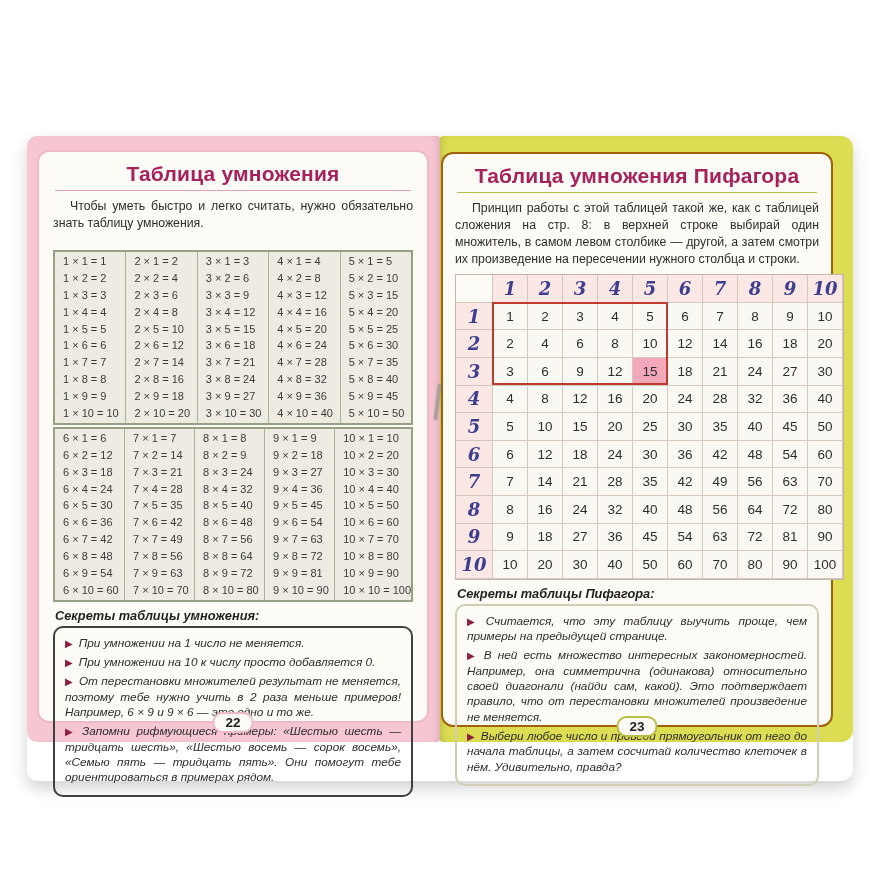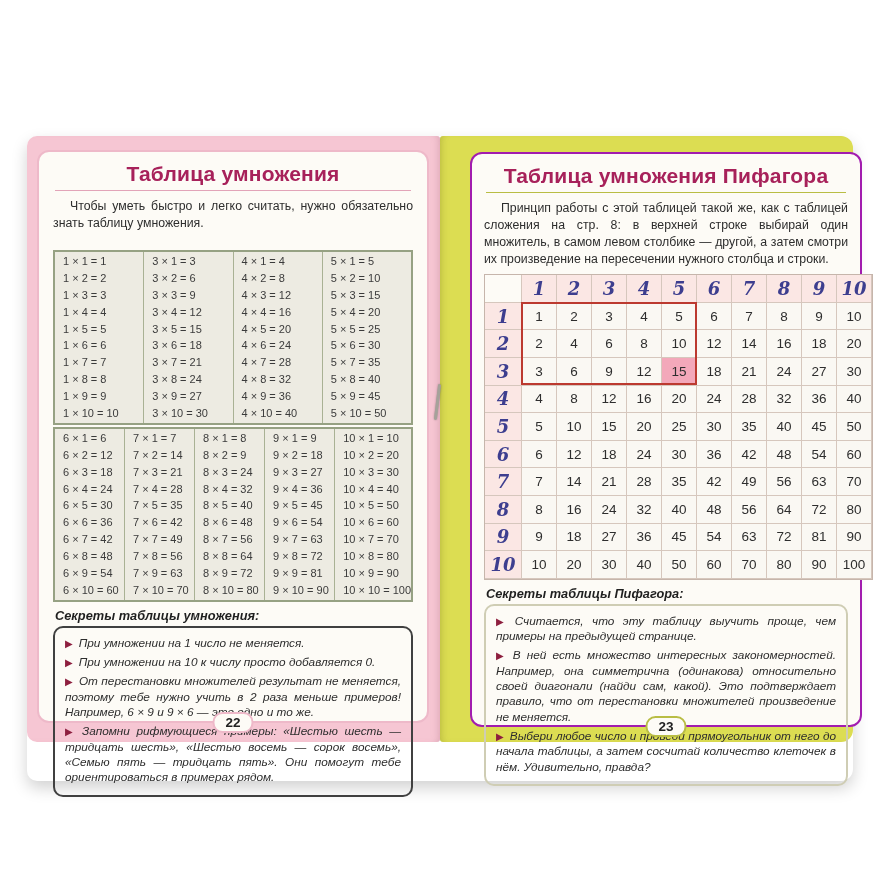--- a/index.html
+++ b/index.html
@@ -18,21 +18,21 @@
   }
   .page.right{
     background:#dcdd52;border-radius:3px 12px 12px 3px;
     box-shadow:inset 6px 0 8px -6px rgba(120,120,30,0.45);
   }
   .panel{
     position:absolute;background:#fdfbf6;border-radius:12px;
     box-sizing:border-box;overflow:visible;
   }
   .page.left .panel{left:10px;top:14px;width:392px;height:573px;border:2px solid #eeb9c9;padding:6px 14px 10px 14px;}
-  .page.right .panel{left:30px;top:16px;width:392px;height:575px;border:2px solid #a21caf;padding:6px 12px 10px 12px;}
+  .page.right .panel{left:1px;top:16px;width:392px;height:575px;border:2px solid #a16207;padding:6px 12px 10px 12px;}
   .ptitle{
     text-align:center;font-weight:bold;font-size:21px;letter-spacing:0.2px;
     color:#a7215a;margin:4px 0 4px 0;
   }
   .underline{height:1px;margin:2px 2px 7px 2px;}
   .page.left .underline{background:#e2a4b8;}
   .page.right .underline{background:#b9bd44;}
   .intro{
     font-size:12.3px;line-height:1.38;color:#2d2d2d;text-align:justify;
     text-indent:17px;margin:0 0 6px 0;
@@ -108,20 +108,32 @@
               <div class="mul-cell">1 × 1 = 1</div>
               <div class="mul-cell">1 × 2 = 2</div>
               <div class="mul-cell">1 × 3 = 3</div>
               <div class="mul-cell">1 × 4 = 4</div>
               <div class="mul-cell">1 × 5 = 5</div>
               <div class="mul-cell">1 × 6 = 6</div>
               <div class="mul-cell">1 × 7 = 7</div>
               <div class="mul-cell">1 × 8 = 8</div>
               <div class="mul-cell">1 × 9 = 9</div>
               <div class="mul-cell">1 × 10 = 10</div>
+            </div>
+            <div class="mul-col">
+              <div class="mul-cell">2 × 1 = 2</div>
+              <div class="mul-cell">2 × 2 = 4</div>
+              <div class="mul-cell">2 × 3 = 6</div>
+              <div class="mul-cell">2 × 4 = 8</div>
+              <div class="mul-cell">2 × 5 = 10</div>
+              <div class="mul-cell">2 × 6 = 12</div>
+              <div class="mul-cell">2 × 7 = 14</div>
+              <div class="mul-cell">2 × 8 = 16</div>
+              <div class="mul-cell">2 × 9 = 18</div>
+              <div class="mul-cell">2 × 10 = 20</div>
             </div>
             <div class="mul-col">
               <div class="mul-cell">3 × 1 = 3</div>
               <div class="mul-cell">3 × 2 = 6</div>
               <div class="mul-cell">3 × 3 = 9</div>
               <div class="mul-cell">3 × 4 = 12</div>
               <div class="mul-cell">3 × 5 = 15</div>
               <div class="mul-cell">3 × 6 = 18</div>
               <div class="mul-cell">3 × 7 = 21</div>
               <div class="mul-cell">3 × 8 = 24</div>

